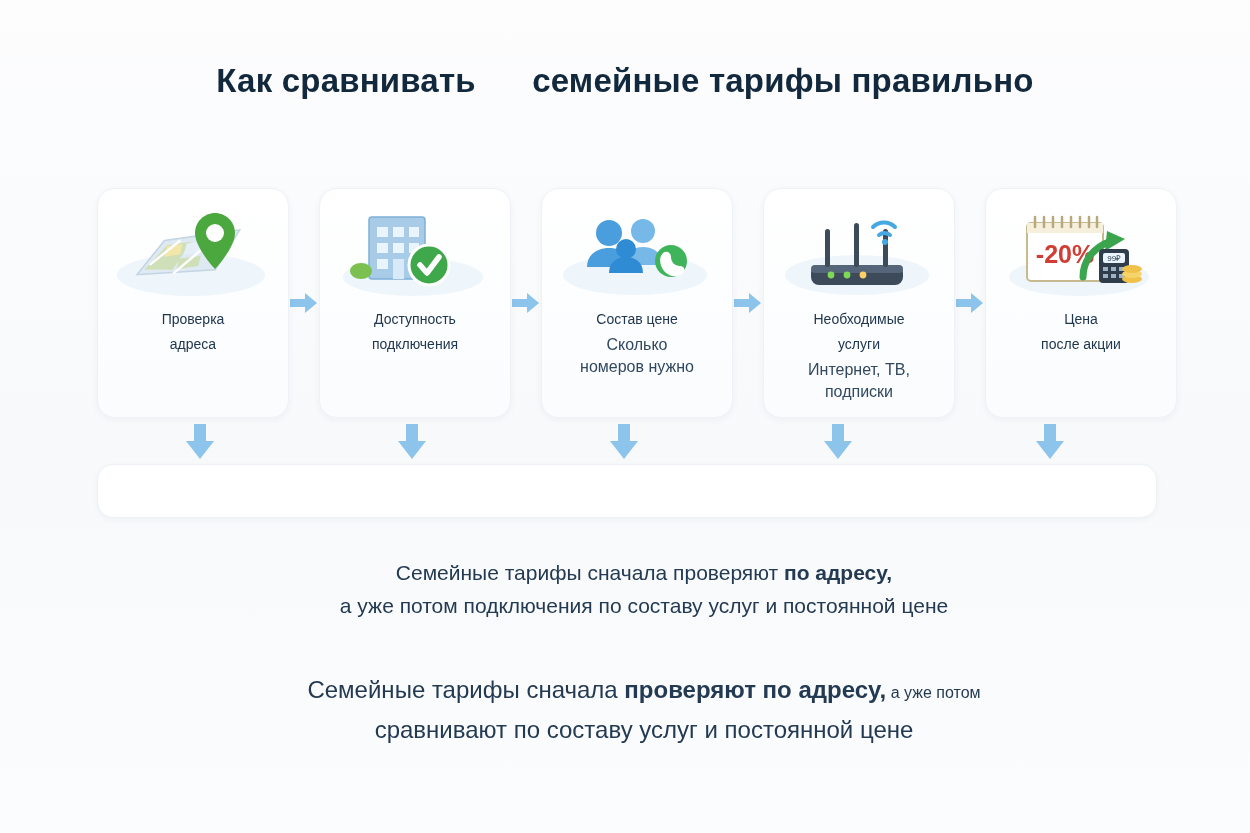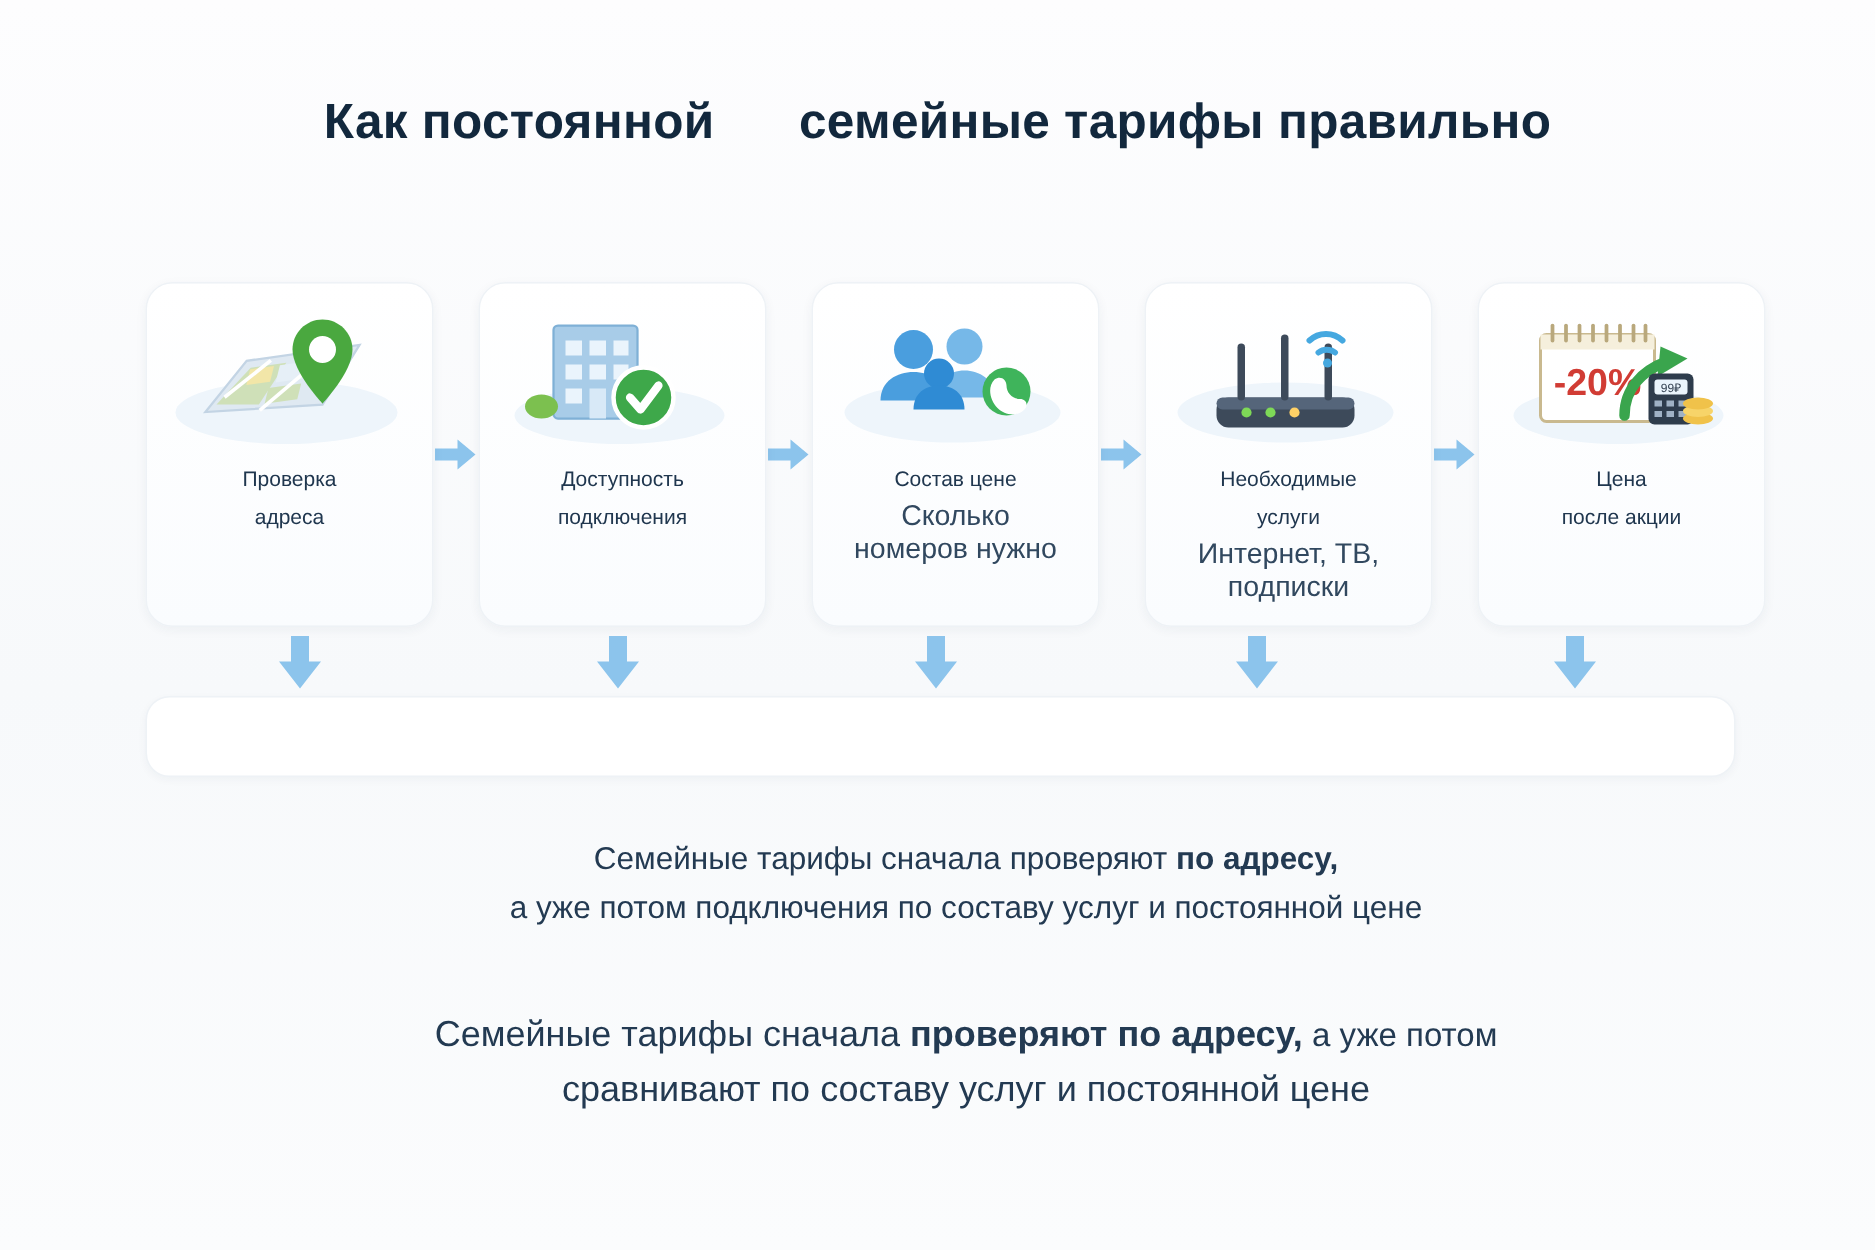--- a/index.html
+++ b/index.html
@@ -73,21 +73,21 @@
     margin-top: 6px;
     text-align: center;
     width: 190px;
   }
   .card .main-label {
     font-size: 14px;
     line-height: 25px;
     color: #20374f;
   }
   .card .sub-label {
-    font-size: 19px;
+    font-size: 16px;
     line-height: 22px;
     color: #31485f;
     margin-top: 2px;
   }
 
   .arrow-h {
     width: 30px;
     height: 230px;
     display: flex;
     align-items: center;
@@ -137,33 +137,33 @@
     line-height: 33px;
     color: #233a52;
   }
   .caption-2 {
     top: 671px;
     font-size: 24px;
     line-height: 37px;
     color: #233a52;
   }
   .caption-2 .small {
-    font-size: 22px;
+    font-size: 16px;
   }
   .strong {
     font-weight: bold;
   }
 </style>
 </head>
 <body>
 
 <div class="page">
 
   <div class="title">
-    <span>Как постоянной </span><span class="lead">семейные тарифы правильно</span>
+    <span>Как сравнивать </span><span class="lead">семейные тарифы правильно</span>
   </div>
 
   <div class="steps">
 
     <div class="card">
       <div class="art">
         <svg width="176" height="96" viewBox="0 0 176 96">
           <ellipse cx="88" cy="70" rx="74" ry="21" fill="#eef5fb"></ellipse>
           <g transform="translate(28,22) rotate(-8 60 30)">
             <polygon points="4,40 36,10 112,10 82,46" fill="#dfe9f2" stroke="#c3d4e4" stroke-width="1.5"></polygon>

